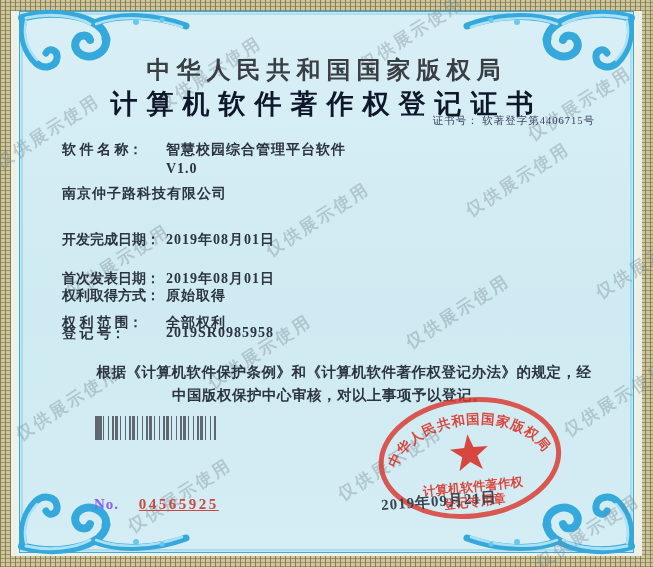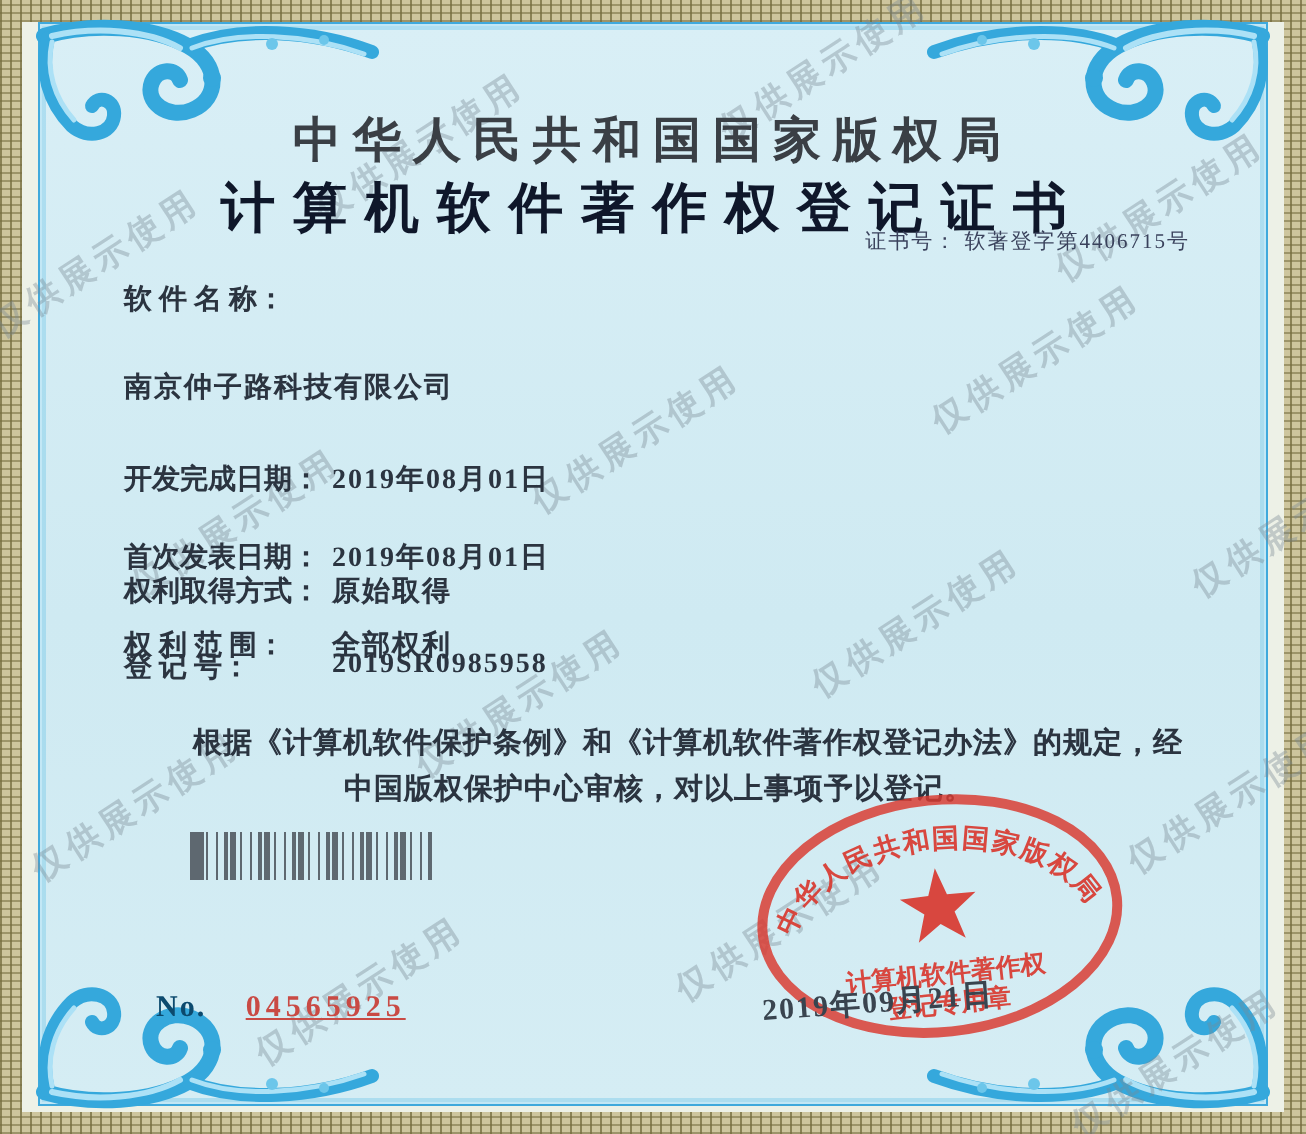--- a/index.html
+++ b/index.html
@@ -39,21 +39,21 @@
   .barcode{position:absolute;left:95px;top:416px;width:122px;height:24px;opacity:.78;
     background-image:repeating-linear-gradient(90deg,
       #3e444c 0 2px, transparent 2px 3px, #3e444c 3px 6px, transparent 6px 8px,
       #3e444c 8px 9px, transparent 9px 13px, #3e444c 13px 14px, transparent 14px 17px);}
   .barcode::before{content:"";position:absolute;left:0;top:0;bottom:0;width:7px;background:#3e444c;}
   .seal{position:absolute;left:374px;top:395px;width:192px;height:128px;
     transform:rotate(-6deg);opacity:.92;}
   .seal-date{position:absolute;left:381px;top:492px;font-size:15px;font-weight:bold;
     color:#39444f;letter-spacing:1px;transform:rotate(-4deg);}
   .no-line{position:absolute;left:78px;top:496px;font-size:15px;font-weight:bold;}
-  .no-label{color:#0c4a6e;letter-spacing:1px;}
+  .no-label{color:#8b5cf6;letter-spacing:1px;margin-left:16px;}
   .no-value{color:#c94a44;letter-spacing:2.5px;margin-left:16px;text-decoration:underline;}
 </style>
 </head>
 <body>
 
 <div class="edge"></div>
 <div class="margin"></div>
 <div class="inner"></div>
 
 <svg class="corner tl" viewBox="0 0 175 62">
@@ -128,20 +128,24 @@
 <div class="authority">中华人民共和国国家版权局</div>
 <div class="cert-title">计算机软件著作权登记证书</div>
 <div class="certno">
   <span>证书号：</span>
   <span>软著登字第4406715号</span>
 </div>
 
 <div class="fields">
   <div class="frow r1">
     <span class="flabel">软 件 名 称：</span>
+    <span class="fvalue">
+      <span>智慧校园综合管理平台软件</span>
+      <div class="vline2">V1.0</div>
+    </span>
   </div>
   <div class="frow r2">
     <span class="fvalue">南京仲子路科技有限公司</span>
   </div>
   <div class="frow r3">
     <span class="flabel">开发完成日期：</span>
     <span class="fvalue">2019年08月01日</span>
   </div>
   <div class="frow r4">
     <span class="flabel">首次发表日期：</span>

